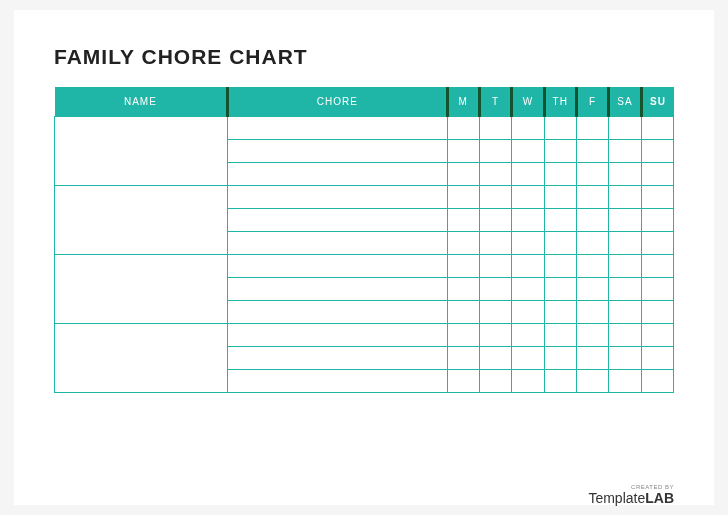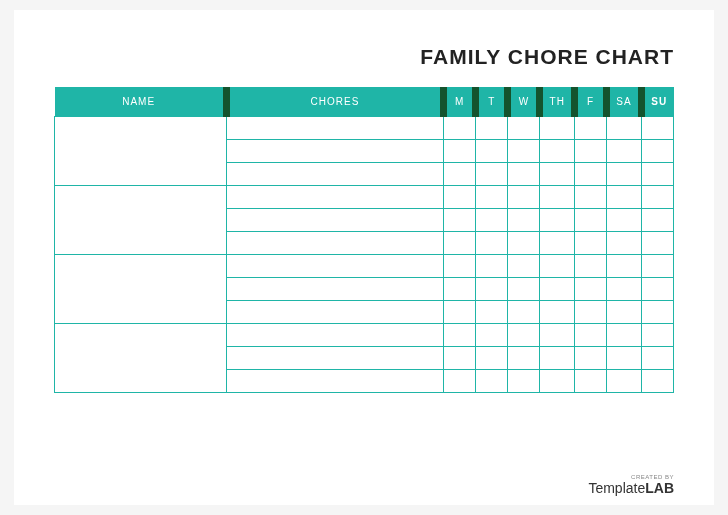--- a/index.html
+++ b/index.html
@@ -17,21 +17,20 @@
       height: 495px;
       background: #fff;
       padding: 35px 40px 30px 40px;
       position: relative;
     }
     .header-row {
       display: flex;
       justify-content: space-between;
       align-items: flex-end;
       margin-bottom: 18px;
-      flex-direction: column;
     }
     .title {
       font-size: 21px;
       font-weight: 900;
       letter-spacing: 1px;
       color: #222;
     }
     .week-wrap {
       display: flex;
       align-items: flex-end;
@@ -51,36 +50,36 @@
       border-collapse: collapse;
     }
     th {
       background: #1fb5a7;
       color: #fff;
       font-size: 10px;
       font-weight: 500;
       letter-spacing: 1px;
       padding: 9px 4px;
       text-align: center;
-      border-right: 7px solid #14532d;
+      border-right: 3px solid #14532d;
     }
     th:last-child { border-right: none; font-weight: bold; }
     th.name-col { width: 150px; }
     th.chores-col { width: 190px; }
     th.day-col { width: 28px; }
     td {
       border: 1px solid #1fb5a7;
       height: 23px;
     }
     .name-cell {
       border: 1px solid #1fb5a7;
     }
     .footer {
       position: absolute;
-      bottom: 10px;
+      bottom: 0;
       right: 40px;
       text-align: right;
       line-height: 1;
     }
     .created-by {
       font-size: 6px;
       color: #888;
       letter-spacing: 0.5px;
       margin-bottom: 1px;
     }
@@ -98,21 +97,21 @@
 
 <div class="page">
   <div class="header-row">
     <div class="title">FAMILY CHORE CHART</div>
   </div>
 
   <table>
     <thead>
       <tr>
         <th class="name-col">NAME</th>
-        <th class="chores-col">CHORES</th>
+        <th class="chores-col">CHORE</th>
         <th class="day-col">M</th>
         <th class="day-col">T</th>
         <th class="day-col">W</th>
         <th class="day-col">TH</th>
         <th class="day-col">F</th>
         <th class="day-col">SA</th>
         <th class="day-col">SU</th>
       </tr>
     </thead>
     <tbody id="table-body">

